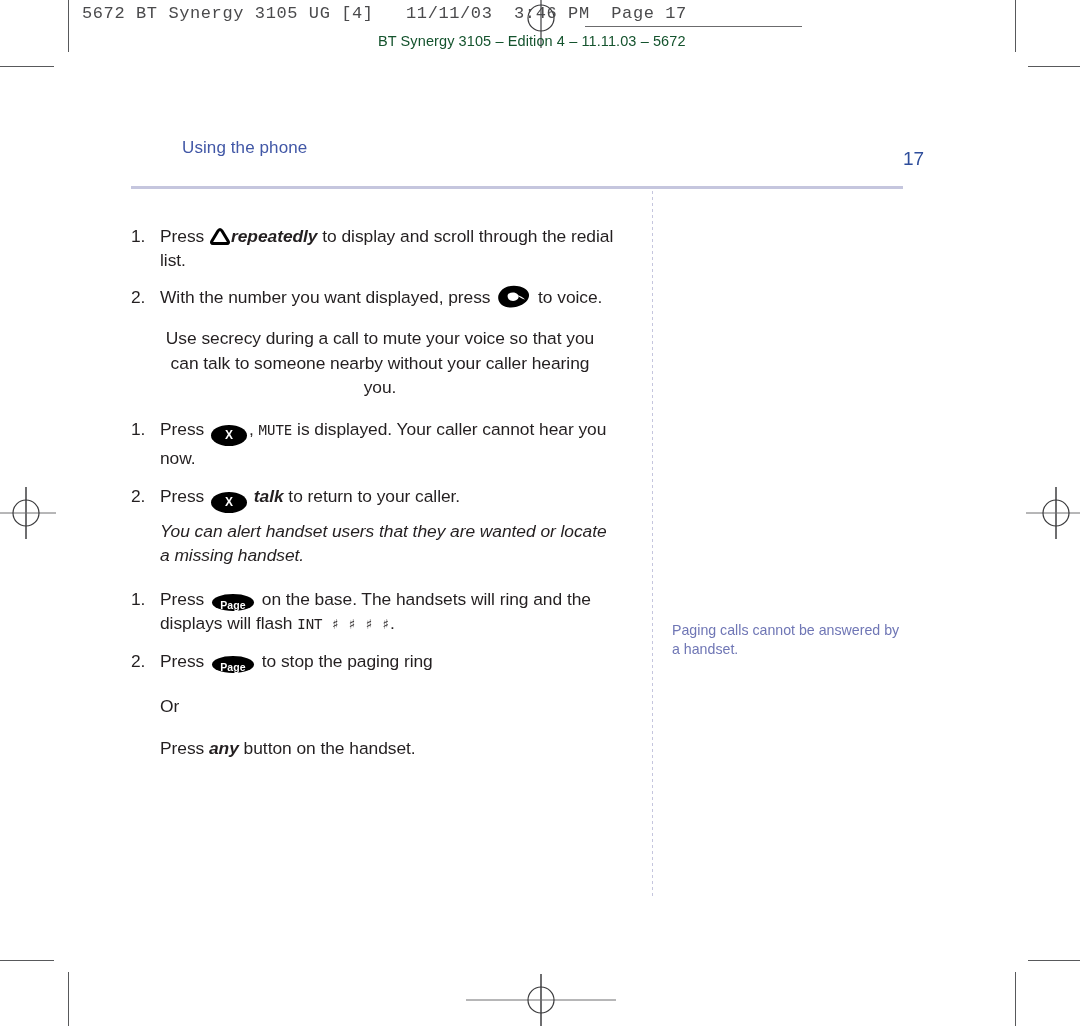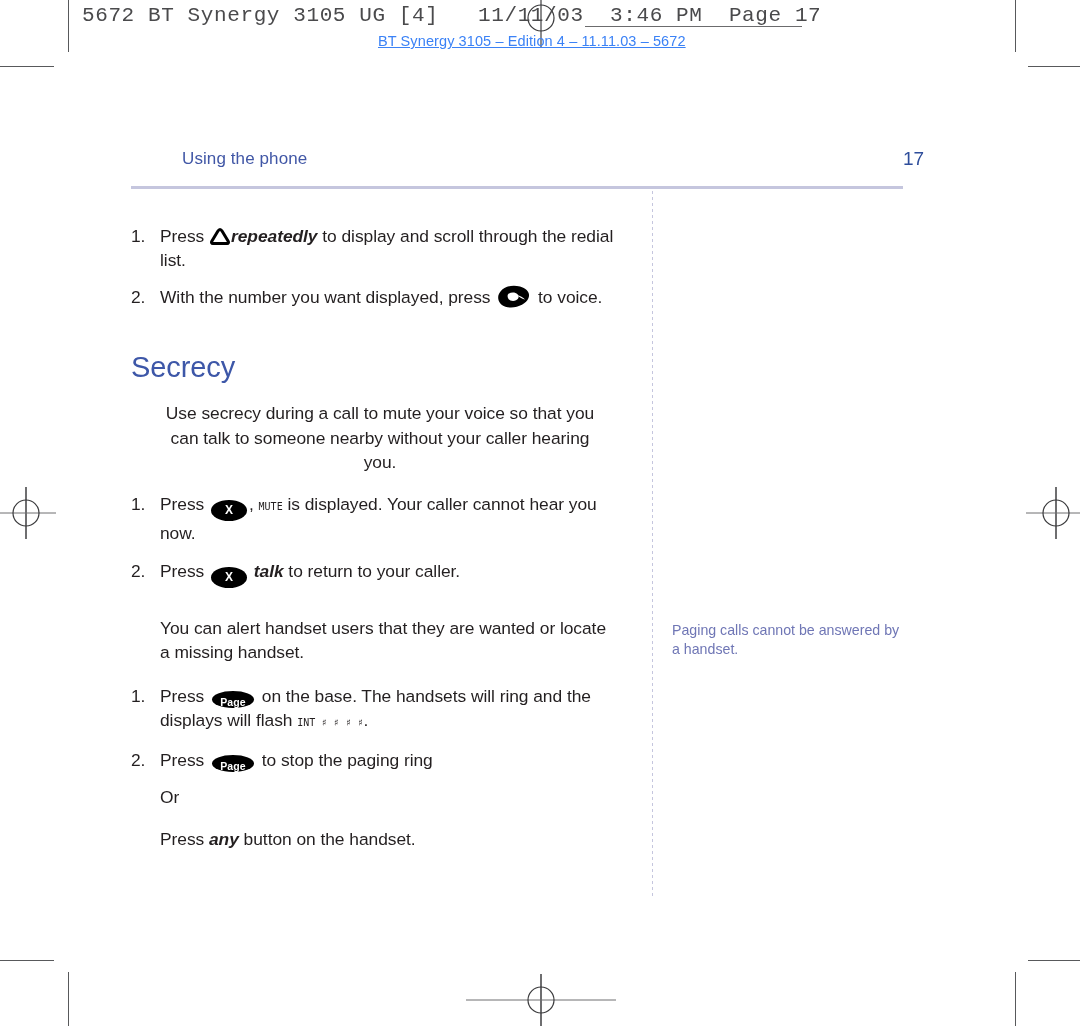--- a/index.html
+++ b/index.html
@@ -30,51 +30,50 @@
     height: 1px;
   }
   .reg svg { position: absolute; left: -30px; top: -30px; }
 
   
   .slug {
     position: absolute;
     left: 82px;
     top: 4px;
     font-family: "Liberation Mono", "DejaVu Sans Mono", monospace;
-    font-size: 21px;
+    font-size: 17px;
     letter-spacing: 0.6px;
     color: #4a4a4c;
     white-space: pre;
   }
   .slug-rule {
     position: absolute;
     left: 585px;
     top: 26px;
     width: 217px;
     height: 1px;
     background: #6b6b6d;
   }
 
   
   .book-edition {
     position: absolute;
     left: 378px;
     top: 33px;
     font-size: 14.5px;
-    color: #3b82f6;
+    color: #14532d;
     letter-spacing: 0.1px;
     white-space: nowrap;
-    text-decoration: underline;
   }
 
   
   .chapter-title {
     position: absolute;
     left: 182px;
-    top: 149px;
+    top: 138px;
     font-size: 17px;
     color: #4157a6;
     letter-spacing: 0.1px;
   }
   .folio {
     position: absolute;
     left: 903px;
     top: 148px;
     width: 56px;
     text-align: left;
@@ -143,21 +142,21 @@
     left: 0;
     top: 0;
     font-size: 17.4px;
   }
 
   .ital { font-style: italic; font-weight: bold; }
 
   
   .lcd {
     font-family: "DejaVu Sans Mono", "Liberation Mono", monospace;
-    font-size: 10px;
+    font-size: 14px;
     letter-spacing: 0px;
   }
 
   
   .ico {
     display: inline-block;
     vertical-align: -2px;
     position: relative;
   }
   .ico-tri { width: 22px; height: 17px; vertical-align: -3px; }
@@ -267,41 +266,40 @@
     </li>
     <li>
       <span class="num">2.</span><span>With the number you want displayed, press </span><span class="ico ico-dial"><svg width="34" height="24" viewBox="0 0 34 24">
             <path d="M3.5 6.5 C7 1.5 15 -0.5 23 1.5 C30 3.3 33.5 8 31.5 13 C29.5 18.2 22 22.5 14 22.5 C7 22.5 2 19 1.3 14 C0.9 11 1.5 9 3.5 6.5 Z" fill="#000"></path>
             <path d="M11.5 8.8 C14.5 6.8 18.5 7.2 20.5 9.2 C22.5 11.2 21.8 14 19 15.3 C16.5 16.5 13 16 11.5 14 C10.3 12.4 10.2 9.7 11.5 8.8 Z" fill="#fff"></path>
             <path d="M20.2 10.2 C23 10.6 26 12.3 28 14.6 C25.6 13.9 22.6 12.6 20.2 10.2 Z" fill="#fff"></path>
           </svg></span><span> to voice.</span>
     </li>
   </ol>
 
-  <h2 class="sec" style="margin-top:42px;">Secrecy</h2>
   <p class="body" style="margin-top:17px; margin-left:29px; width:440px;text-align:center;">Use secrecy during a call to mute your voice so that you can talk to someone nearby without your caller hearing you.</p>
 
   <ol class="steps" style="margin-top:18px;">
     <li style="margin-bottom:13px;">
       <span class="num">1.</span><span>Press </span><span class="key key-x">X</span><span>, </span><span class="lcd">MUTE</span><span> is displayed. Your caller cannot hear you now.</span>
     </li>
     <li>
       <span class="num">2.</span><span>Press </span><span class="key key-x">X</span> <span class="ital">talk</span><span> to return to your caller.</span>
     </li>
   </ol>
 
-  <p class="body" style="margin-top:28px; margin-left:29px; width:450px;">You can alert handset users that they are wanted or locate a missing handset.</p>
+  <p class="body" style="margin-top:6px; margin-left:29px; width:450px;font-style:italic;">You can alert handset users that they are wanted or locate a missing handset.</p>
 
   <ol class="steps" style="margin-top:19px;">
     <li style="margin-bottom:13px;">
       <span class="num">1.</span><span>Press </span><span class="key key-page">Page</span><span> on the base. The handsets will ring and the displays will flash </span><span class="lcd">INT ♯ ♯ ♯ ♯</span><span>.</span>
     </li>
     <li>
       <span class="num">2.</span><span>Press </span><span class="key key-page">Page</span><span> to stop the paging ring</span>
     </li>
   </ol>
 
-  <p class="body" style="margin-top:12px; margin-left:29px;">Or</p>
+  <p class="body" style="margin-top:20px; margin-left:29px;">Or</p>
   <p class="body" style="margin-top:18px; margin-left:29px;"><span>Press </span><span class="ital">any</span><span> button on the handset.</span></p>
 
 </div>
 
 <div class="note">Paging calls cannot be answered by a handset.</div>
 
 </body></html>

